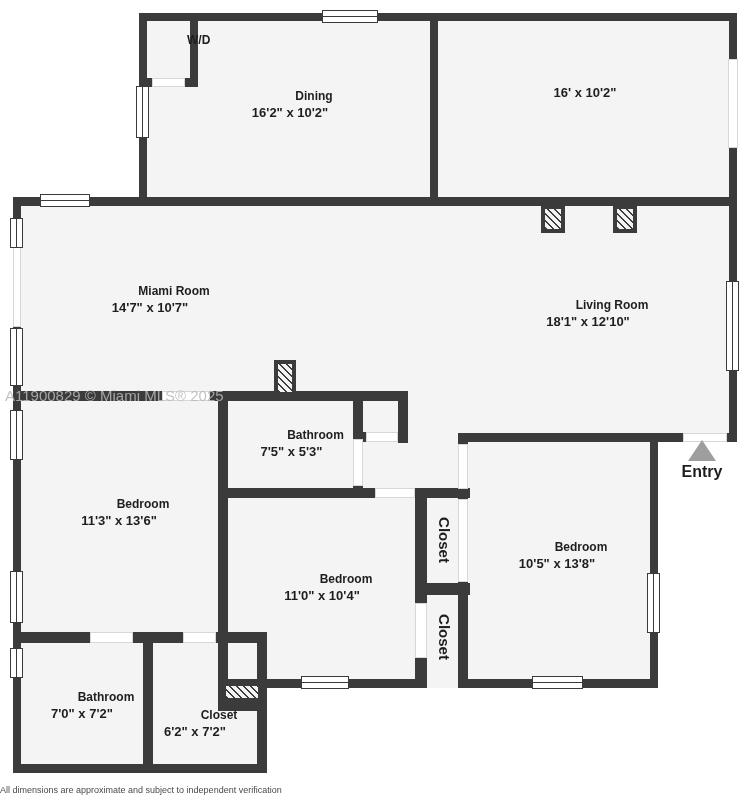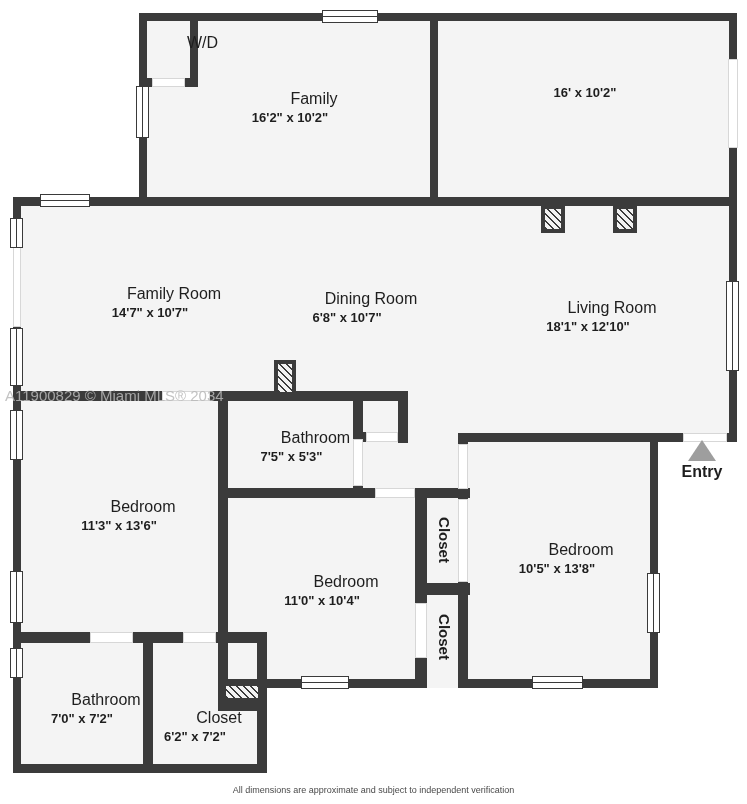--- a/index.html
+++ b/index.html
@@ -12,27 +12,27 @@
   
   .gap   { position:absolute; background:#ffffff; box-shadow:inset 0 0 0 1px #d7d7d7; }
   
   .wn    { position:absolute; background:#ffffff; border:1.5px solid #3a3a3a; box-sizing:border-box; }
   .wn-v  { background:linear-gradient(to right,#fff 0 44%,#3a3a3a 44% 56%,#fff 56% 100%); }
   .wn-h  { background:linear-gradient(to bottom,#fff 0 44%,#3a3a3a 44% 56%,#fff 56% 100%); }
   
   .hatch { position:absolute; box-sizing:border-box; border:4px solid #3b3b3b;
            background:repeating-linear-gradient(45deg,#3b3b3b 0,#3b3b3b 1.5px,#f2f2f2 1.5px,#f2f2f2 5px); }
   .room-label { position:absolute; text-align:center; color:#1e1e1e; line-height:1.25; }
-  .room-name  { font-weight:400; font-size:16px;margin-left:48px; }
+  .room-name  { font-weight:700; font-size:12px;margin-left:48px; }
   .room-dims  { font-weight:700; font-size:13px; margin-top:1px; }
   .vlabel { position:absolute; width:90px; height:20px; text-align:center;
             transform:rotate(90deg); font-weight:700; font-size:15px; color:#1e1e1e; }
   .watermark { position:absolute; left:5px; top:387px; font-size:15px; color:#b9b9b9;
                opacity:.85; white-space:nowrap; }
-  .disclaimer { position:absolute; left:0; top:785px; width:747px; text-align:center;
+  .disclaimer { position:absolute; left:0; top:785px; width:747px; text-align:left;
                 font-size:9px; color:#4a4a4a; }
   .entry-arrow { position:absolute; left:688px; top:440px; width:0; height:0;
                  border-left:14px solid transparent; border-right:14px solid transparent;
                  border-bottom:21px solid #9e9e9e; }
   .entry-text { position:absolute; left:652px; top:463px; width:100px; text-align:center;
                 font-weight:700; font-size:16px; color:#1e1e1e; }
 </style>
 </head>
 <body>
 
@@ -103,33 +103,29 @@
   <div class="hatch" style="left:274px;top:360px;width:22px;height:36px;"></div>
   <div class="hatch" style="left:222px;top:682px;width:40px;height:20px;"></div>
 
   <div class="entry-arrow"></div>
   <div class="entry-text">Entry</div>
 
   <div class="room-label" style="left:139px;top:33px;width:60px;">
     <div class="room-name">W/D</div>
   </div>
   <div class="room-label" style="left:190px;top:89px;width:200px;">
-    <div class="room-name">Family</div>
+    <div class="room-name">Dining</div>
     <div class="room-dims">16'2" x 10'2"</div>
   </div>
   <div class="room-label" style="left:485px;top:84px;width:200px;">
     <div class="room-dims">16' x 10'2"</div>
   </div>
   <div class="room-label" style="left:50px;top:284px;width:200px;">
-    <div class="room-name">Family Room</div>
+    <div class="room-name">Miami Room</div>
     <div class="room-dims">14'7" x 10'7"</div>
-  </div>
-  <div class="room-label" style="left:247px;top:289px;width:200px;">
-    <div class="room-name">Dining Room</div>
-    <div class="room-dims">6'8" x 10'7"</div>
   </div>
   <div class="room-label" style="left:488px;top:298px;width:200px;">
     <div class="room-name">Living Room</div>
     <div class="room-dims">18'1" x 12'10"</div>
   </div>
   <div class="room-label" style="left:228px;top:428px;width:127px;">
     <div class="room-name">Bathroom</div>
     <div class="room-dims">7'5" x 5'3"</div>
   </div>
   <div class="room-label" style="left:29px;top:497px;width:180px;">
@@ -148,15 +144,15 @@
   <div class="vlabel" style="left:398px;top:627px;">Closet</div>
   <div class="room-label" style="left:2px;top:690px;width:160px;">
     <div class="room-name">Bathroom</div>
     <div class="room-dims">7'0" x 7'2"</div>
   </div>
   <div class="room-label" style="left:115px;top:708px;width:160px;">
     <div class="room-name">Closet</div>
     <div class="room-dims">6'2" x 7'2"</div>
   </div>
 
-  <div class="watermark">A11900829 © Miami MLS® 2034</div>
+  <div class="watermark">A11900829 © Miami MLS® 2025</div>
   <div class="disclaimer">All dimensions are approximate and subject to independent verification</div>
 </div>
 
 </body></html>

